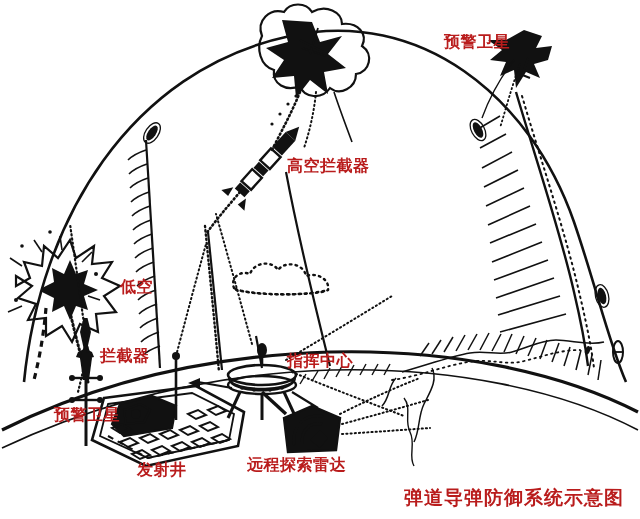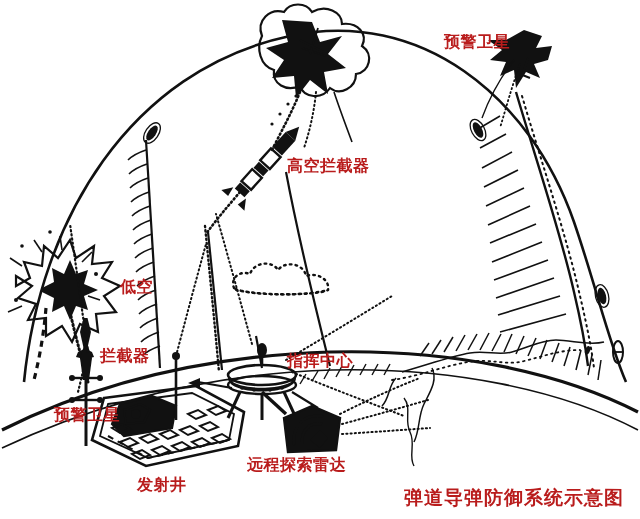--- a/index.html
+++ b/index.html
@@ -342,19 +342,19 @@
   <div class="lbl lbl-md" style="left:287px;top:157px;text-align:center;">高空拦截器</div>
 
   <div class="lbl lbl-md" style="left:120px;top:278px;">低空</div>
 
   <div class="lbl lbl-md" style="left:100px;top:299px;margin-top:48px;">拦截器</div>
 
   <div class="lbl lbl-md" style="left:287px;top:352px;">指挥中心</div>
 
   <div class="lbl lbl-md" style="left:54px;top:406px;">预警卫星</div>
 
-  <div class="lbl lbl-md" style="left:137px;top:476px;">发射井</div>
+  <div class="lbl lbl-md" style="left:137px;top:461px;">发射井</div>
 
   <div class="lbl lbl-md" style="left:247px;top:456px;">远程探索雷达</div>
 
   <div class="lbl lbl-title" style="left:404px;top:487px;">弹道导弹防御系统示意图</div>
 
 </div>
 
 </body></html>

